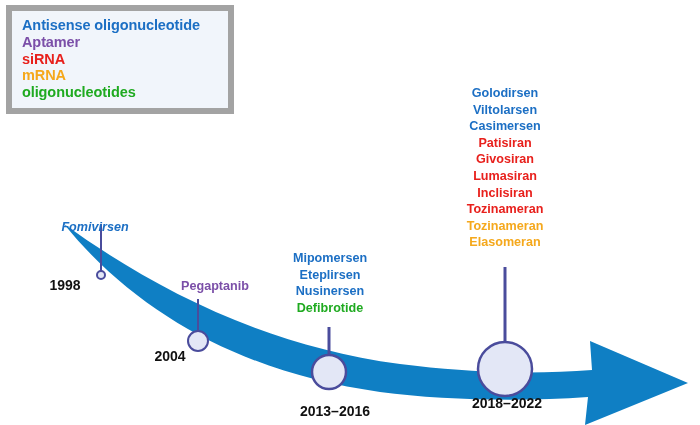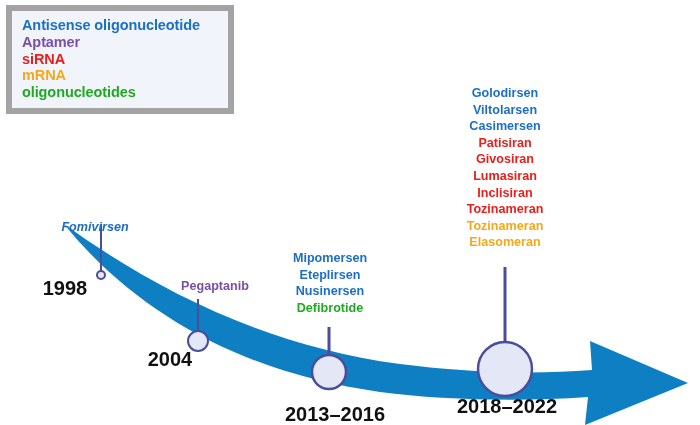--- a/index.html
+++ b/index.html
@@ -35,21 +35,21 @@
   
   .group{position:absolute;text-align:center;}
   .drug{
     font-size:12.6px;
     font-weight:bold;
     line-height:16.6px;
     white-space:nowrap;
   }
   .year{
     position:absolute;
-    font-size:20px;
+    font-size:14px;
     font-weight:bold;
     color:#111111;
     white-space:nowrap;
     text-align:center;
   }
   
   #g-1998{left:15px;top:219px;width:160px;font-style:italic;}
   #g-2004{left:120px;top:278px;width:190px;}
   #g-2013{left:255px;top:250px;width:150px;}
   #g-2018{left:415px;top:85px;width:180px;}

